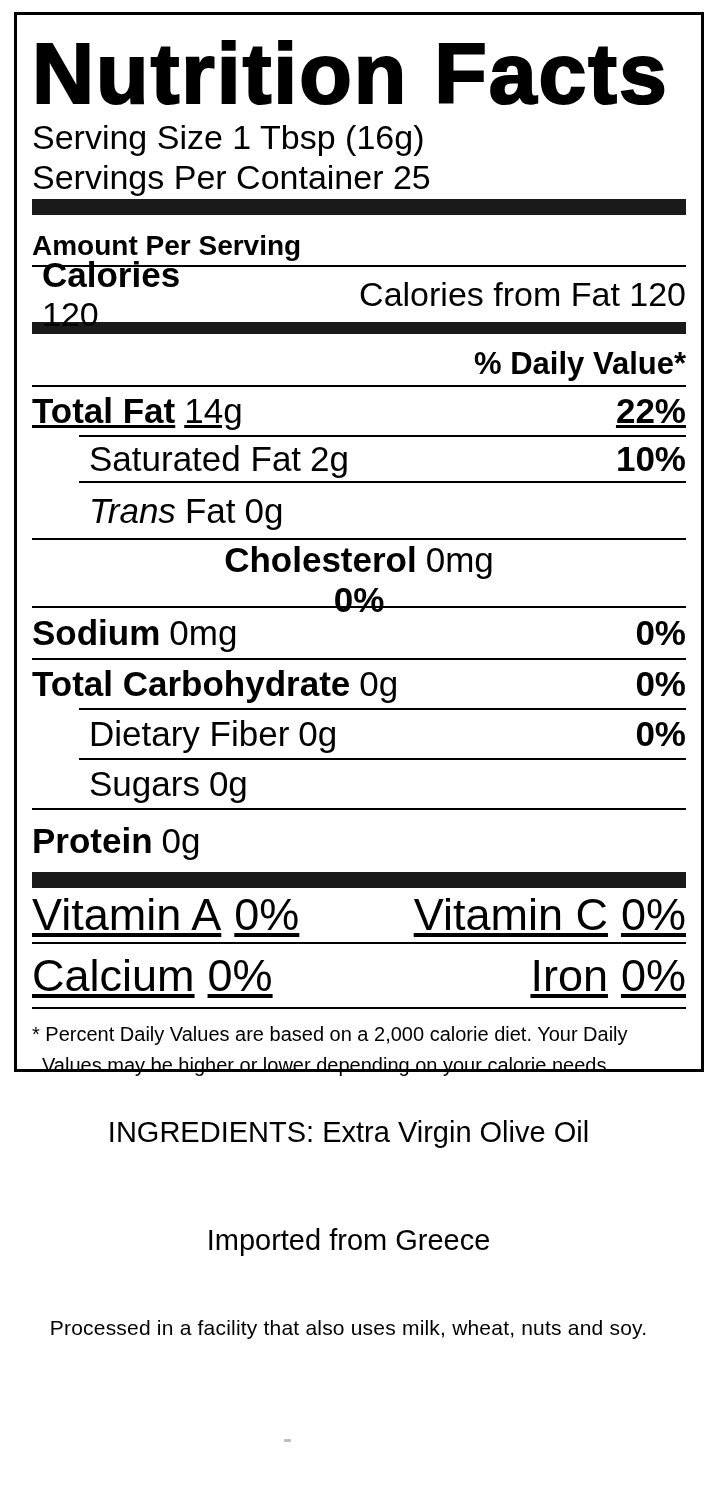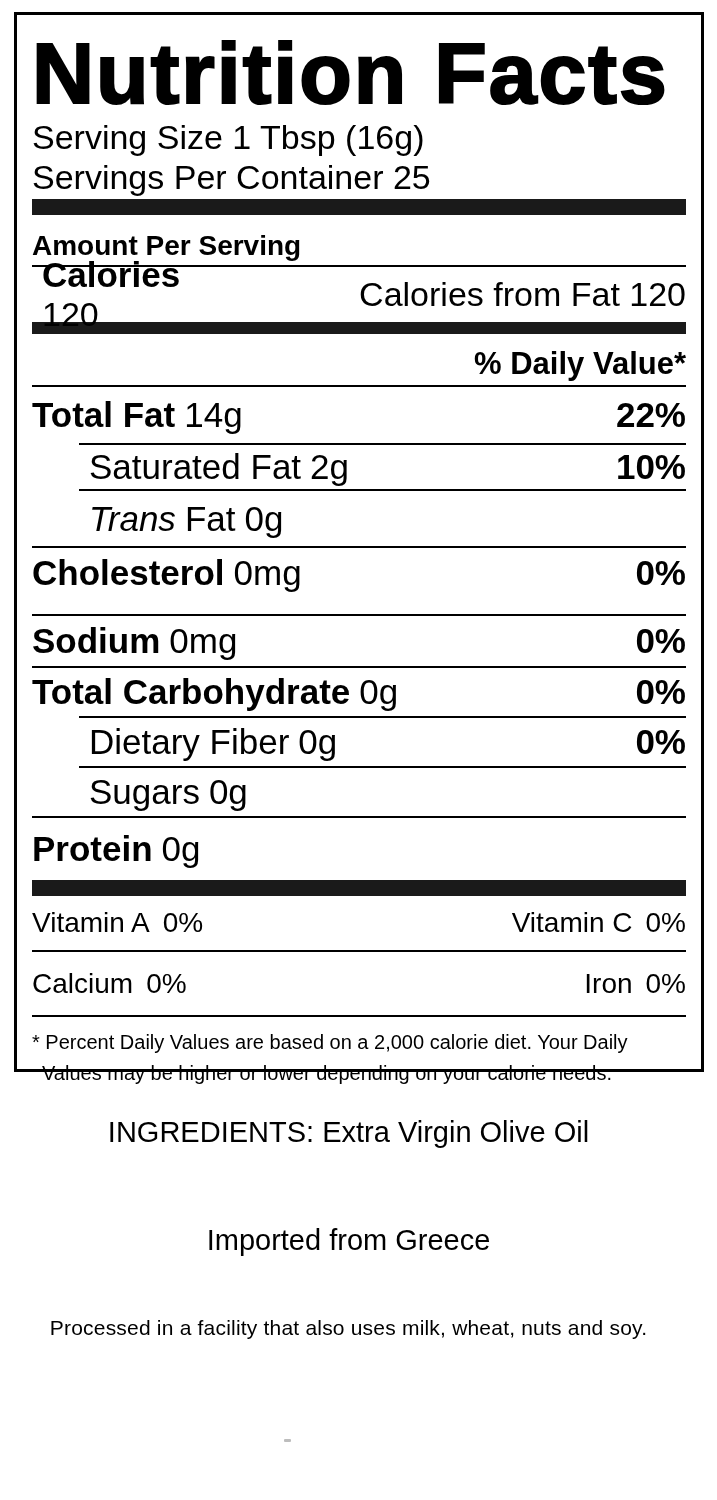--- a/index.html
+++ b/index.html
@@ -80,37 +80,38 @@
   .nut-row .name  { font-weight: 400; }
   .nut-row.main .name { font-weight: 700; }
   .nut-row .amount { margin-left: 9px; font-weight: 400; }
   .nut-row .dv { font-weight: 700; }
   .nut-row.sub {
     margin-left: 47px;
     border-top: 2px solid #000;
   }
   .nut-row.sub .left { padding-left: 10px; }
   .nut-row.lined { border-top: 2px solid #000; }
-  .row-totalfat   { height: 56px; }
+  .row-totalfat   { height: 48px; text-decoration: underline; }
   .row-satfat     { height: 46px; }
   .row-transfat   { height: 57px; }
-  .row-cholesterol{ height: 52px; }
+  .row-cholesterol{ height: 52px; flex-direction: column; }
   .row-sodium     { height: 52px; margin-top: 16px; }
   .row-totalcarb  { height: 50px; }
   .row-fiber      { height: 50px; }
   .row-sugars     { height: 50px; }
   .row-protein    { height: 64px; }
   .italic { font-style: italic; }
 
   .micro-row {
     display: flex;
     align-items: center;
     justify-content: space-between;
-    font-size: 28px;
+    font-size: 45px;
     border-bottom: 2px solid #000;
+    text-decoration: underline;
   }
   .micro-row .pair { display: flex; align-items: baseline; }
   .micro-row .val { margin-left: 13px; }
   .row-vit { height: 56px; }
   .row-cal { height: 65px; }
 
   .footnote { padding-top: 10px; font-size: 20px; }
   .footnote .fline { line-height: 31px; white-space: nowrap; }
   .footnote .fline2 { padding-left: 10px; }
 

